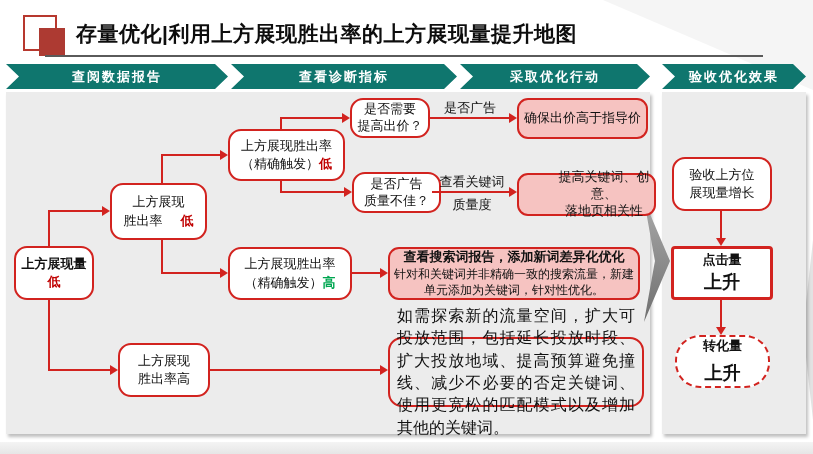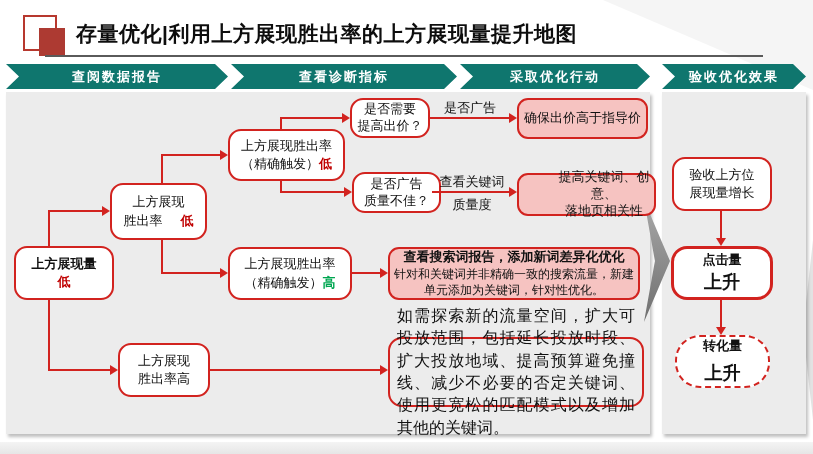--- a/index.html
+++ b/index.html
@@ -33,21 +33,21 @@
   .big-chevron{position:absolute;left:644px;top:200px;width:26px;height:122px;
          background:linear-gradient(#a9a9a9,#6f6f6f);
          clip-path:polygon(0 0,100% 50%,0 100%,42% 50%);}
   
   .box{position:absolute;background:#fff;border:2px solid #d2231f;border-radius:13px;
        display:flex;flex-direction:column;justify-content:center;align-items:center;
        text-align:center;font-size:13px;line-height:1.4;color:#111;box-sizing:border-box;}
   .box.bold{font-weight:bold;}
   .pink{background:#f6c3c1;border-width:2px;border-radius:11px;}
   .graybox{background:#ececec;border-radius:14px;}
-  .thick{border-width:3px;border-radius:16px;}
+  .thick{border-width:3px;border-radius:4px;}
   .dashed{border-style:dashed;border-width:2px;border-radius:25px;justify-content:space-between;}
   .low{color:#c00000;font-weight:bold;}
   .high{color:#00a651;font-weight:bold;}
   .big{font-size:18px;font-weight:bold;}
   .small-bold{font-size:13px;font-weight:bold;}
   .inline-row{display:flex;flex-direction:row;justify-content:center;align-items:baseline;gap:18px;}
   
   .hline,.vline{position:absolute;background:#d2231f;}
   .hline{height:2px;} .vline{width:2px;}
   .ar{position:absolute;width:0;height:0;border-top:5px solid transparent;
@@ -84,21 +84,21 @@
     <span>采取优化行动</span>
   </div>
   <div class="stage" style="left:662px;width:144px;">
     <span>验收优化效果</span>
   </div>
 
   <div class="panel" id="main-panel"></div>
   <div class="panel" id="right-panel"></div>
   <div class="big-chevron"></div>
 
-  <div class="box bold" style="left:14px;top:246px;width:100px;height:54px;">
+  <div class="box bold" style="left:14px;top:246px;width:80px;height:54px;">
     <div>上方展现量</div>
     <div class="low">低</div>
   </div>
 
   <div class="box" style="left:110px;top:183px;width:97px;height:57px;">
     <div>上方展现</div>
     <div class="inline-row">
       <span>胜出率</span>
       <span class="low">低</span>
     </div>

